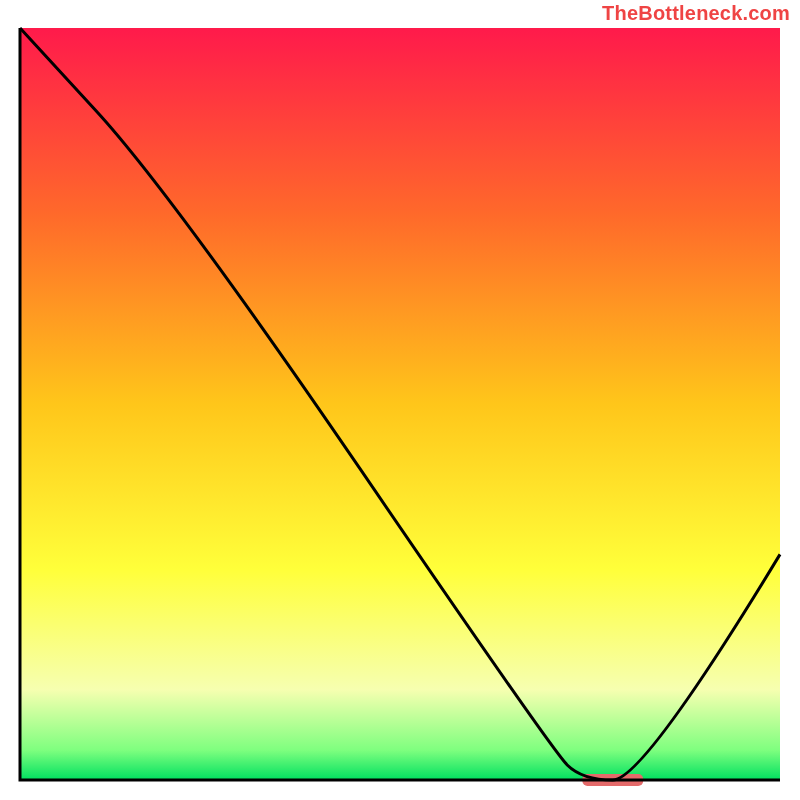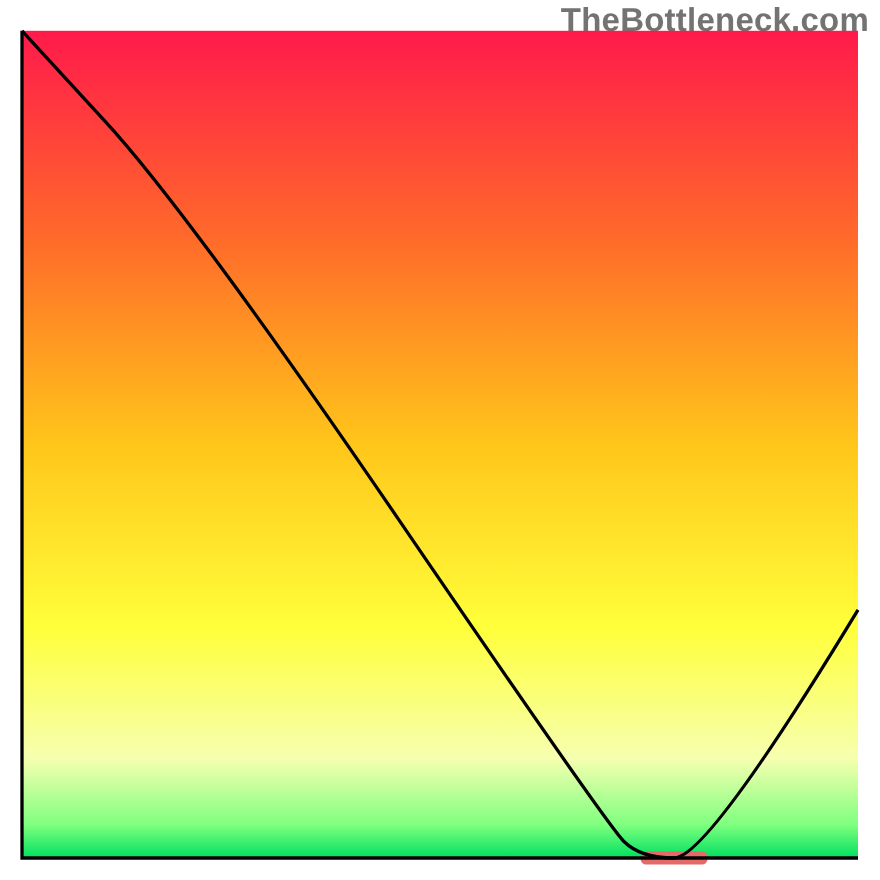--- a/index.html
+++ b/index.html
@@ -12,23 +12,23 @@
   }
   .stage {
     position: relative;
     width: 800px;
     height: 800px;
   }
   .watermark {
     position: absolute;
     top: 2px;
     right: 10px;
-    font-size: 30px;
+    font-size: 20px;
     font-weight: 600;
-    color: #737373;
+    color: #ef4444;
     letter-spacing: 0.2px;
   }
   svg {
     position: absolute;
     top: 0;
     left: 0;
   }
 </style>
 </head>
 <body>

